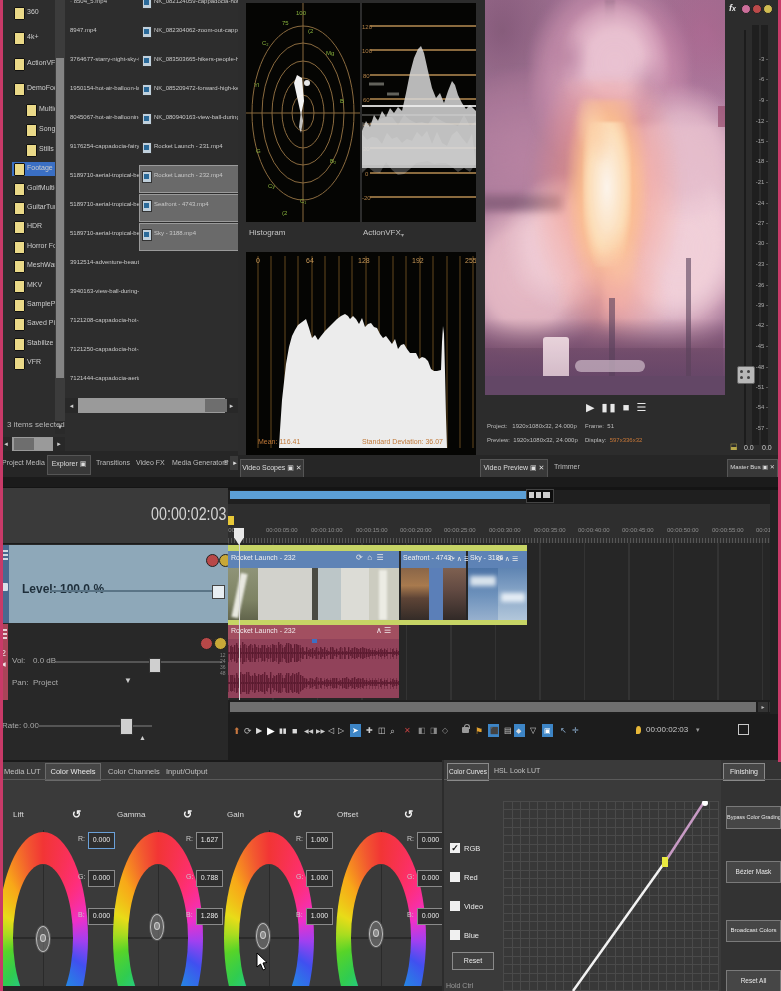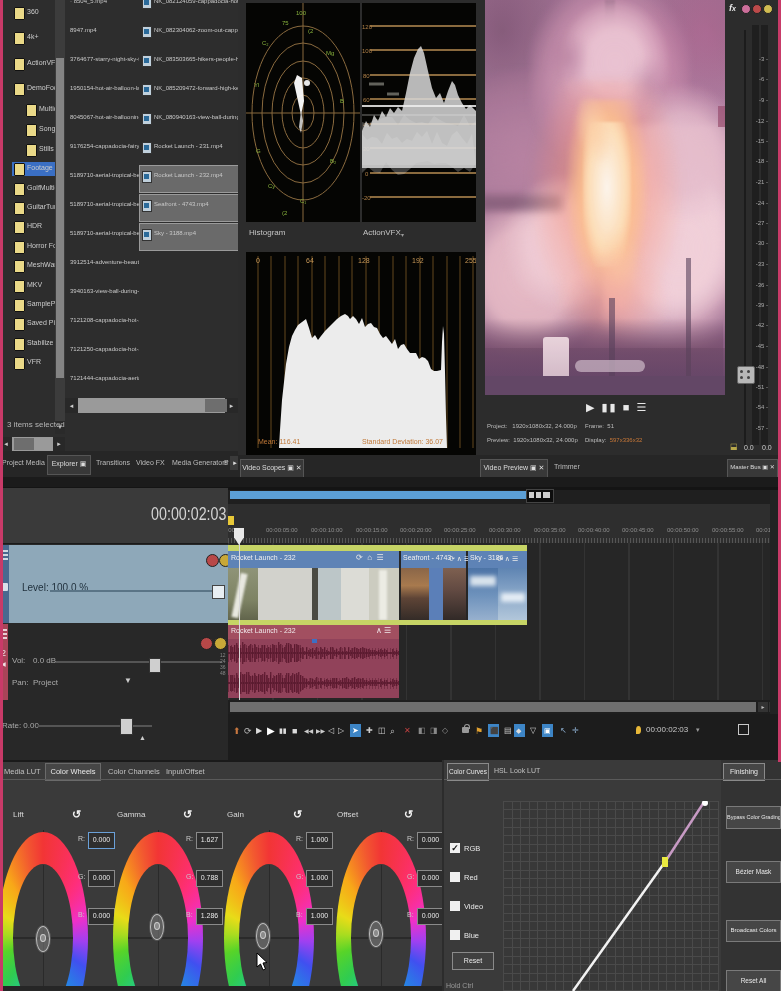--- a/index.html
+++ b/index.html
@@ -385,21 +385,21 @@
 
   <div class="a" style="left:0;top:58px;width:228px;height:78px;background:#8ea8b9;">
     <div class="a" style="left:0;top:0;width:9px;height:78px;background:#49698f;">
       <div class="a" style="left:1px;top:5px;width:7px;height:2px;background:#cfd8e2;"></div>
       <div class="a" style="left:1px;top:9px;width:7px;height:2px;background:#cfd8e2;"></div>
       <div class="a" style="left:1px;top:13px;width:7px;height:2px;background:#cfd8e2;"></div>
       <div class="a" style="left:1px;top:38px;width:7px;height:8px;background:#d8e0ea;border-radius:1px;"></div>
     </div>
     <div class="a" style="left:206px;top:9px;width:11px;height:11px;border-radius:50%;background:#b84848;border:1px solid #222;"></div>
     <div class="a" style="left:219px;top:9px;width:11px;height:11px;border-radius:50%;background:#c8a838;border:1px solid #222;"></div>
-    <div class="a" style="left:22px;top:37px;font-size:10px;color:#1e2e3a;">Level: 100.0 %</div>
+    <div class="a" style="left:22px;top:37px;font-size:12px;color:#1e2e3a;font-weight:bold;">Level: 100.0 %</div>
     <div class="a" style="left:50px;top:45px;width:172px;height:2px;background:#5a7486;"></div>
     <div class="a" style="left:212px;top:40px;width:11px;height:12px;background:#e8eef2;border:1px solid #444;"></div>
   </div>
 
   <div class="a" style="left:0;top:137px;width:228px;height:76px;background:#282828;">
     <div class="a" style="left:0;top:0;width:8px;height:76px;background:#a84458;">
       <div class="a" style="left:1px;top:5px;width:6px;height:2px;background:#e8d0d6;"></div>
       <div class="a" style="left:1px;top:9px;width:6px;height:2px;background:#e8d0d6;"></div>
       <div class="a" style="left:1px;top:13px;width:6px;height:2px;background:#e8d0d6;"></div>
       <div class="a" style="left:1px;top:24px;font-size:9px;color:#f0dde2;">2</div>
@@ -704,21 +704,21 @@
     </div>
   <div class="a" style="left:770px;top:3px;width:8px;height:224px;background:#232323;"></div>
 </div>
 
 <div id="colorpanel" class="a" style="left:0;top:760px;width:781px;height:231px;background:#3a3a3a;overflow:hidden;">
   <div class="a" style="left:0;top:0;width:781px;height:2px;background:#1a1a1a;"></div>
 
   <div class="a" style="left:4px;top:7px;font-size:7.5px;color:#c0c0c0;">Media LUT</div>
   <div class="a" style="left:45px;top:3px;width:54px;height:16px;background:#464646;border:1px solid #6a6a6a;font-size:7.5px;color:#e8e8e8;text-align:center;line-height:15px;">Color Wheels</div>
   <div class="a" style="left:108px;top:7px;font-size:7.5px;color:#c0c0c0;">Color Channels</div>
-  <div class="a" style="left:166px;top:7px;font-size:7.5px;color:#c0c0c0;">Input/Offset</div>
+  <div class="a" style="left:166px;top:7px;font-size:7.5px;color:#c0c0c0;">Input/Output</div>
   <div class="a" style="left:0;top:19px;width:442px;height:1px;background:#5a5a5a;"></div>
   <div id="wheels" class="a" style="left:0;top:20px;width:442px;height:211px;overflow:hidden;">
       <div class="a" style="left:13px;top:30px;font-size:8px;color:#d8d8d8;">Lift</div>
       <div class="a" style="left:72px;top:28px;font-size:11px;color:#f0f0f0;font-weight:bold;">↺</div>
       <div class="a" style="left:0px;top:157px;width:86px;height:2px;background:#242424;"></div>
       <div class="a" style="left:43px;top:50px;width:1px;height:161px;background:#242424;"></div>
       <div class="a" style="left:-2px;top:52px;width:90px;height:212px;border-radius:50%;background:conic-gradient(from 0deg, #f23535 0deg, #ff2e78 30deg, #f030c8 62deg, #a040f0 95deg, #4050f0 125deg, #2090e0 160deg, #20c8a8 190deg, #30cc50 220deg, #58d428 250deg, #a8dc20 275deg, #e8dc18 300deg, #f8a818 330deg, #f25830 350deg, #f23535 360deg);"></div>
       <div class="a" style="left:13px;top:84px;width:60px;height:148px;border-radius:50%;background:#3a3a3a;"></div>
       <div class="a" style="left:13px;top:157px;width:60px;height:2px;background:#2a2a2a;"></div>
       <div class="a" style="left:43px;top:85px;width:1px;height:126px;background:#2a2a2a;"></div>

